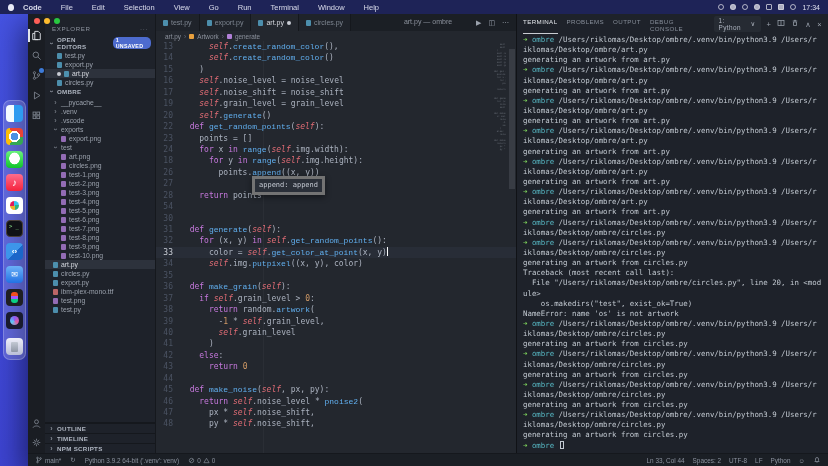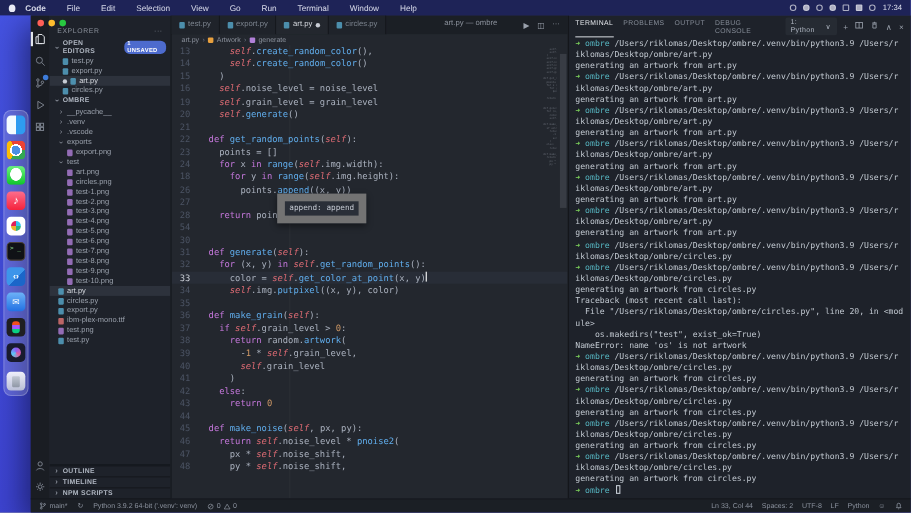--- a/index.html
+++ b/index.html
@@ -85,26 +85,26 @@
   .bc-ico.method{background:#b180d7;}
   .bc-sep{color:#6b7280;}
 
   .code{flex:1;position:relative;font-family:"DejaVu Sans Mono","Liberation Mono",monospace;font-size:8px;line-height:11.44px;overflow:hidden;color:#abb2bf;}
   .cline{display:flex;height:11.44px;white-space:pre;}
   .cline.active{background:rgba(153,187,255,.045);}
   .gut{width:24px;text-align:right;padding-right:7px;color:#4b5363;flex:none;}
   .cline.active .gut{color:#c8ccd4;}
   .ct{flex:1;}
   .kw{color:#c678dd;}
-  .fn{color:#61afef;}
+  .fn{color:#61afef;font-family:Liberation Mono, monospace;}
   .slf{color:#e06c75;font-style:italic;}
   .num{color:#d19a66;}
   .cursor{display:inline-block;width:1px;height:9px;background:#fff;vertical-align:-1px;}
   .ruler{position:absolute;left:107px;top:0;bottom:0;width:1px;background:rgba(255,255,255,.035);}
-  .tooltip{position:absolute;left:96px;top:135px;background:#2a2f38;border:7px solid #737373;color:#c5cad3;font-size:7px;padding:1px 4px;box-shadow:0 2px 6px rgba(0,0,0,.45);z-index:3;white-space:nowrap;}
+  .tooltip{position:absolute;left:96px;top:135px;background:#2a2f38;border:3px solid #737373;color:#c5cad3;font-size:7px;padding:1px 4px;box-shadow:0 2px 6px rgba(0,0,0,.45);z-index:3;white-space:nowrap;}
   .minimap{position:absolute;top:2px;right:10px;width:15px;height:180px;overflow:hidden;opacity:.55;font-size:2.4px;line-height:3px;white-space:pre;color:#9aa1ac;font-family:"DejaVu Sans Mono",monospace;z-index:2;}
   .vscroll{position:absolute;right:1px;top:8px;width:6px;height:140px;background:rgba(200,205,215,.13);z-index:2;}
 
   
   .panel{flex:1;background:#1e222a;border-left:1px solid #101216;display:flex;flex-direction:column;min-width:0;}
   .panel-head{height:20px;display:flex;align-items:center;padding:0 6px;gap:9px;font-size:6.2px;letter-spacing:.4px;color:#868d98;flex:none;}
   .ptab{padding:3px 0 2px;}
   .ptab.active{color:#e3e6eb;border-bottom:1px solid #c8ccd2;}
   .panel-controls{margin-left:auto;display:flex;align-items:center;gap:6px;color:#9aa1ac;font-size:7.5px;}
   .shell-pill{font-size:6.4px;background:#262b33;padding:1px 5px;border-radius:2px;display:flex;gap:4px;align-items:center;color:#aeb5c0;}
@@ -442,23 +442,23 @@
 
   def make_noise(self, px, py):
     return self.noise_level * pnoise2(
       px * self.noise_shift,
       py * self.noise_shift,</div>
         <div class="vscroll"></div>
       <div class="cline"><span class="gut">13</span><span class="ct">      <span class="slf">self</span>.<span class="fn">create_random_color</span>(),</span></div>
           <div class="cline"><span class="gut">14</span><span class="ct">      <span class="slf">self</span>.<span class="fn">create_random_color</span>()</span></div>
           <div class="cline"><span class="gut">15</span><span class="ct">    )</span></div>
           <div class="cline"><span class="gut">16</span><span class="ct">    <span class="slf">self</span>.noise_level = noise_level</span></div>
+          <div class="cline"><span class="gut">17</span><span class="ct">    <span class="slf">self</span>.noise_shift = noise_shift</span></div>
           <div class="cline"><span class="gut">19</span><span class="ct">    <span class="slf">self</span>.grain_level = grain_level</span></div>
           <div class="cline"><span class="gut">20</span><span class="ct">    <span class="slf">self</span>.<span class="fn">generate</span>()</span></div>
-          <div class="cline"><span class="gut">21</span><span class="ct"></span></div>
           <div class="cline"><span class="gut">22</span><span class="ct">  <span class="kw">def</span> <span class="fn">get_random_points</span>(<span class="slf">self</span>):</span></div>
           <div class="cline"><span class="gut">23</span><span class="ct">    points = []</span></div>
           <div class="cline"><span class="gut">24</span><span class="ct">    <span class="kw">for</span> x <span class="kw">in</span> <span class="fn">range</span>(<span class="slf">self</span>.img.width):</span></div>
           <div class="cline"><span class="gut">18</span><span class="ct">      <span class="kw">for</span> y <span class="kw">in</span> <span class="fn">range</span>(<span class="slf">self</span>.img.height):</span></div>
           <div class="cline"><span class="gut">26</span><span class="ct">        points.<span class="fn">append</span>((x, y))</span></div>
           <div class="cline"><span class="gut">27</span><span class="ct"></span></div>
           <div class="cline"><span class="gut">28</span><span class="ct">    <span class="kw">return</span> points</span></div>
           <div class="cline"><span class="gut">54</span><span class="ct"></span></div>
           <div class="cline"><span class="gut">30</span><span class="ct"></span></div>
           <div class="cline"><span class="gut">31</span><span class="ct">  <span class="kw">def</span> <span class="fn">generate</span>(<span class="slf">self</span>):</span></div>

